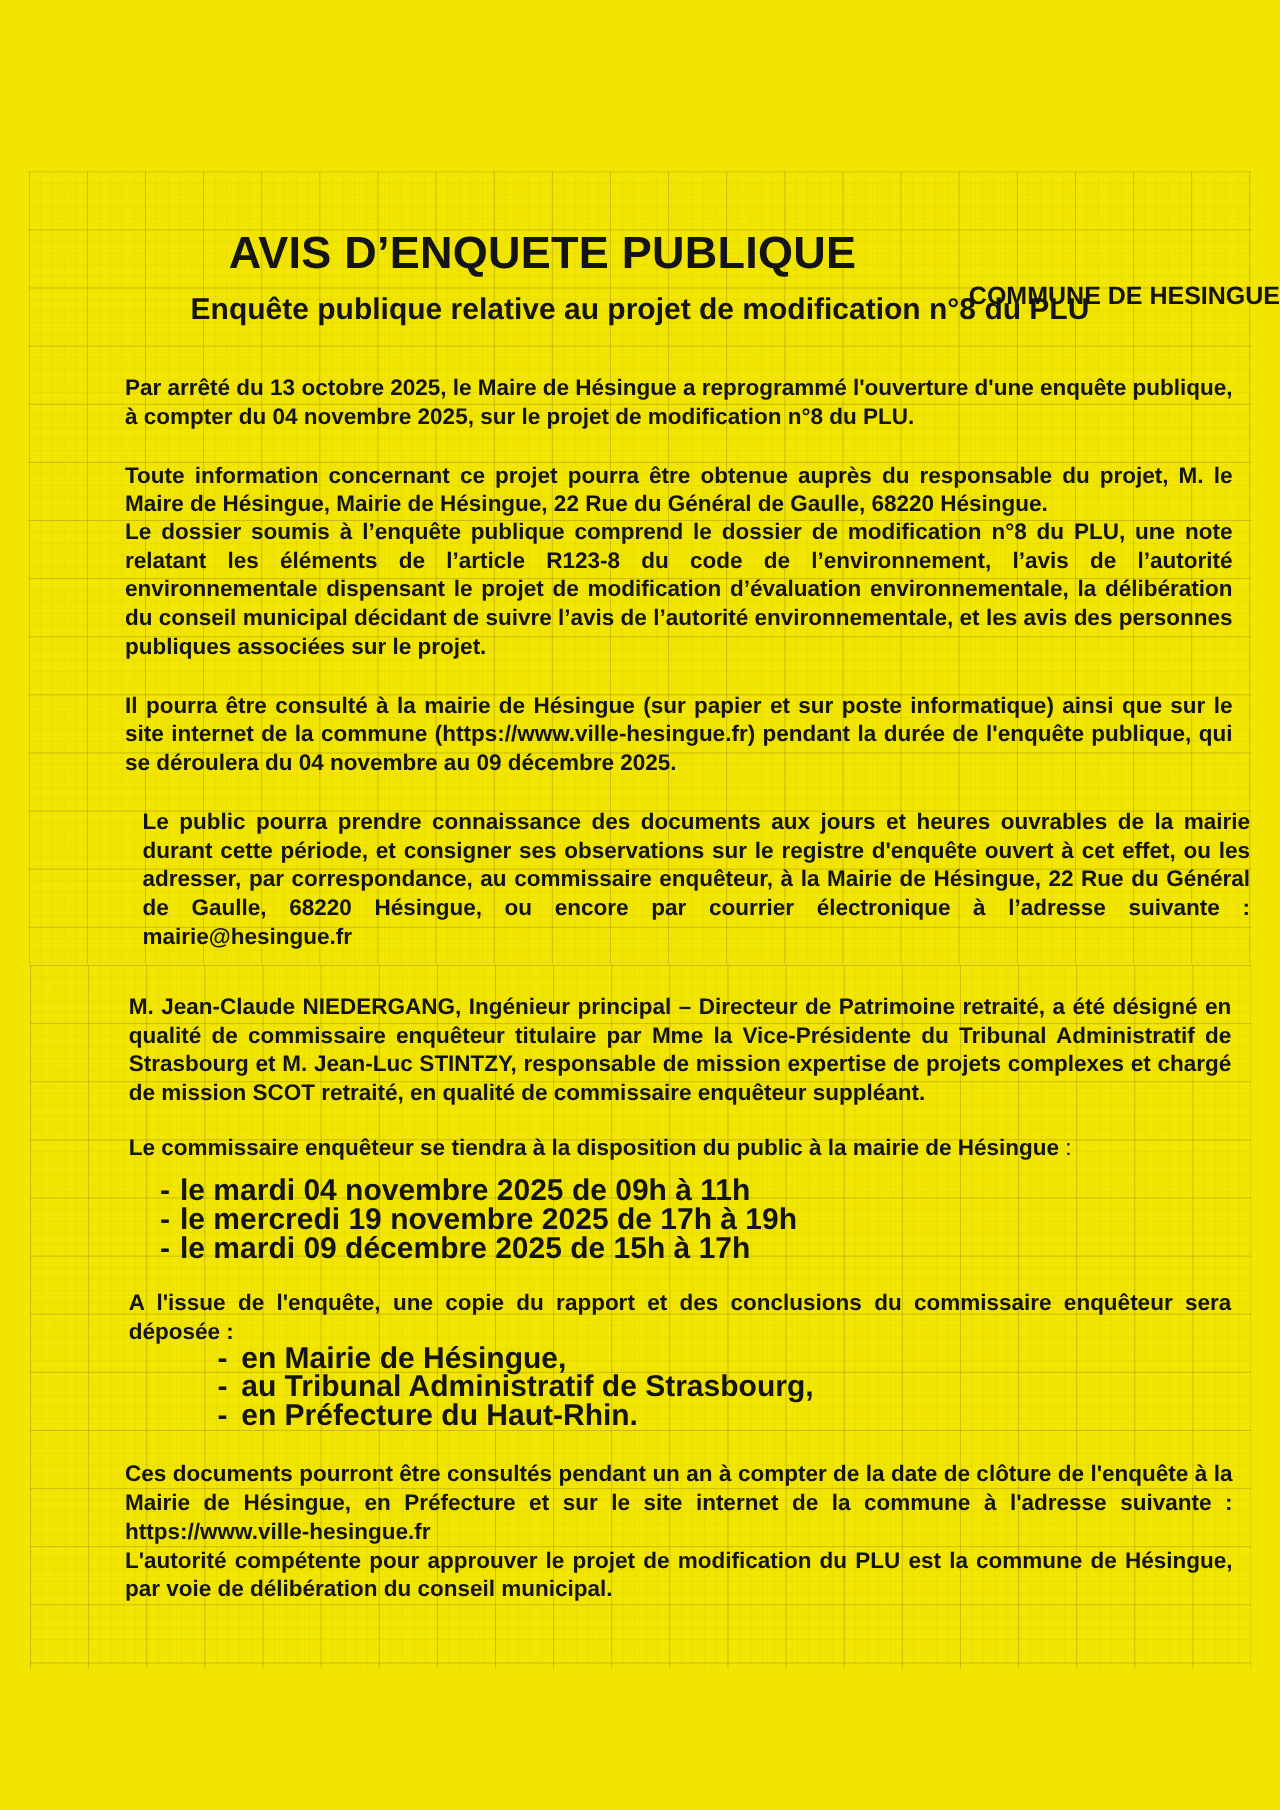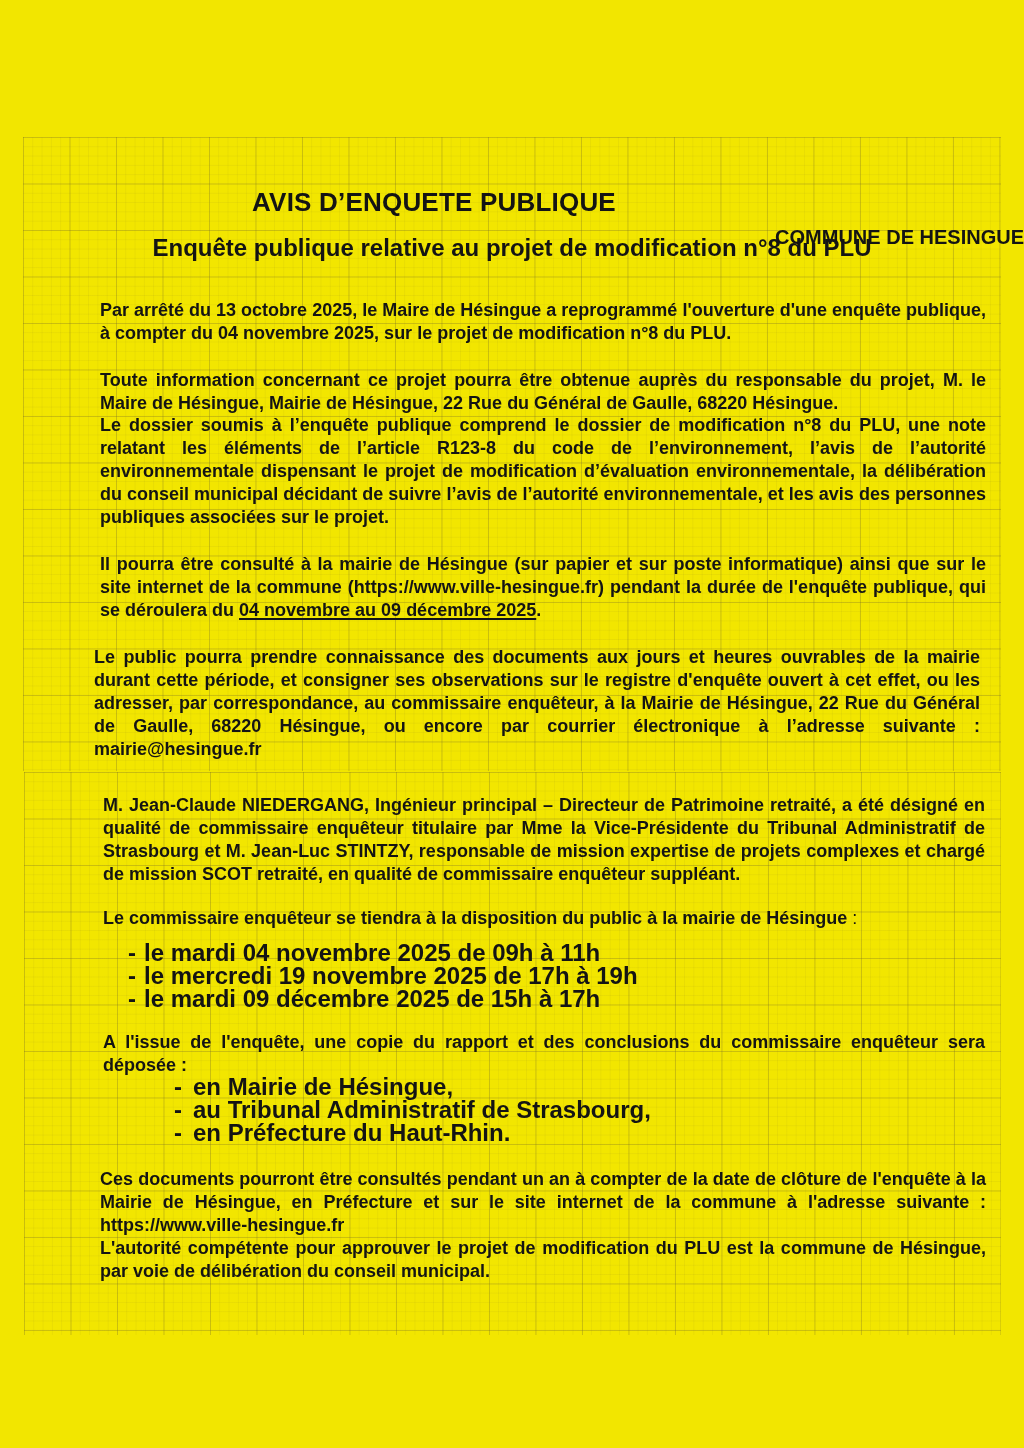--- a/index.html
+++ b/index.html
@@ -19,51 +19,51 @@
       linear-gradient(to bottom, rgba(120,110,40,0.08) 1px, transparent 1px);
     background-size: 46.5px 46.5px, 46.5px 46.5px, 9.3px 9.3px, 9.3px 9.3px;
     pointer-events: none;
   }
   .grid-top { left: 23px; top: 137px; width: 978px; height: 634px; background-position: 0 0; }
   .grid-bottom { left: 24px; top: 772px; width: 977px; height: 563px; background-position: 0 0; }
 
   .doc { position: absolute; left: 0; top: 0; width: 1024px; height: 1448px; }
   .title {
     position: absolute; left: 0; width: 868px; top: 180px;
-    text-align: center; font-weight: bold; font-size: 26px; line-height: 44px;
+    text-align: center; font-weight: bold; font-size: 36px; line-height: 44px;
     letter-spacing: 0.2px;
   }
   .subtitle {
     position: absolute; left: 0; width: 1024px; top: 224px;
     text-align: right; font-weight: bold; font-size: 20px; line-height: 26px;
   }
   .subtitle2 {
     position: absolute; left: 0; width: 1024px; top: 235px;
     text-align: center; font-weight: bold; font-size: 24px; line-height: 26px;
   }
   .p {
     position: absolute; font-weight: bold; font-size: 18px; line-height: 23px;
     text-align: justify; text-align-last: left; padding-left: 31px;
   }
   .p1 { left: 69px; width: 886px; top: 299px; }
   .p2 { left: 69px; width: 886px; top: 369px; }
   .p3 { left: 69px; width: 886px; top: 414px; }
   .p4 { left: 69px; width: 886px; top: 553px; }
-  .p5 { left: 63px; width: 886px; top: 646px; }
+  .p5 { left: 83px; width: 886px; top: 646px; }
   .p6 { left: 72px; width: 882px; top: 794px; }
   .p7 { left: 72px; width: 882px; top: 907px; }
   .colon-light { font-weight: normal; }
   .list { position: absolute; font-weight: bold; font-size: 24px; line-height: 23px; }
   .list1 { left: 128px; top: 941px; }
   .list2 { left: 174px; top: 1075px; }
   .list .item::before { content: "-"; display: inline-block; width: 16px; }
   .list2 .item::before { width: 19px; }
   .p8 { left: 72px; width: 882px; top: 1031px; }
   .p9 { left: 69px; width: 886px; top: 1168px; }
-  .u { text-decoration: underline; text-decoration-thickness: 2px; text-underline-offset: 2px; }
+  .u { text-decoration-thickness: 2px; text-underline-offset: 2px; }
 </style>
 </head>
 <body>
 
 <div class="grid grid-top"></div>
 <div class="grid grid-bottom"></div>
 
 <div class="doc">
   <div class="title">AVIS D’ENQUETE PUBLIQUE</div>
   <div class="subtitle">COMMUNE DE HESINGUE</div>

